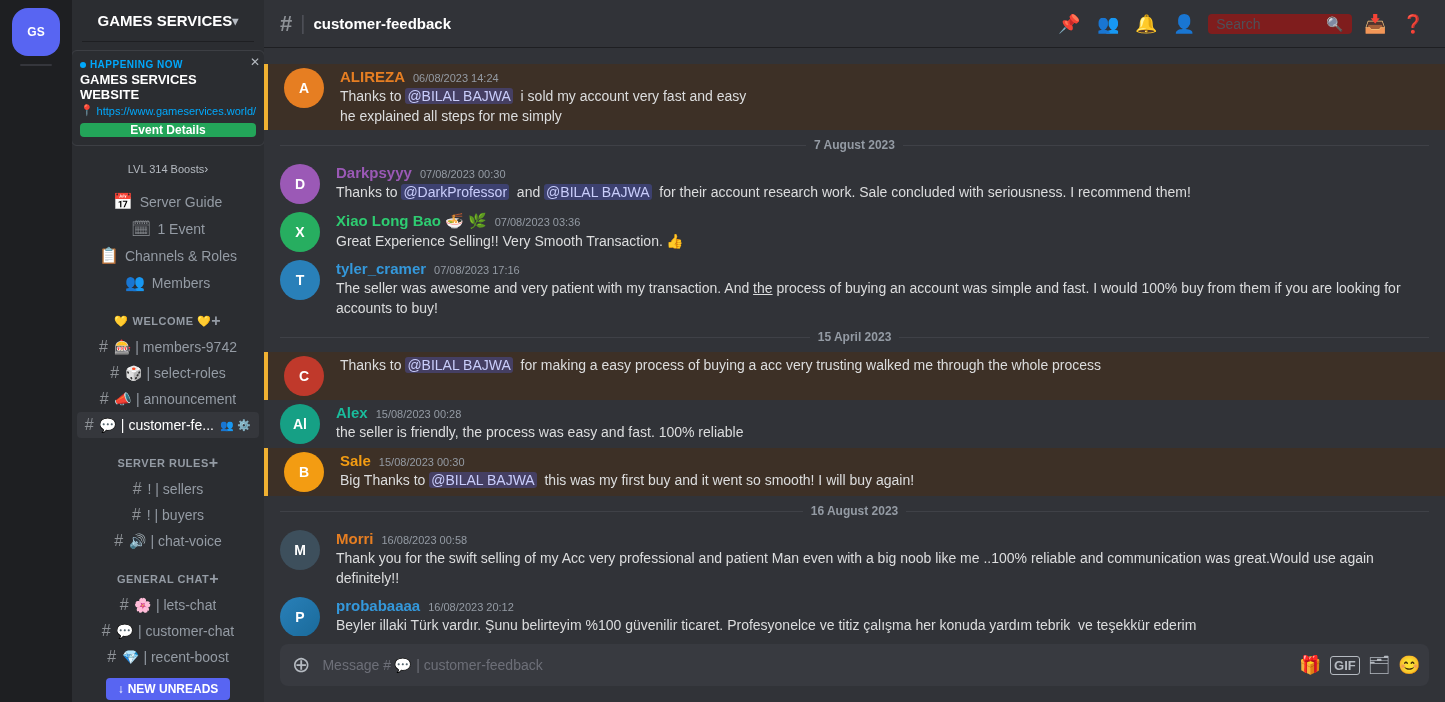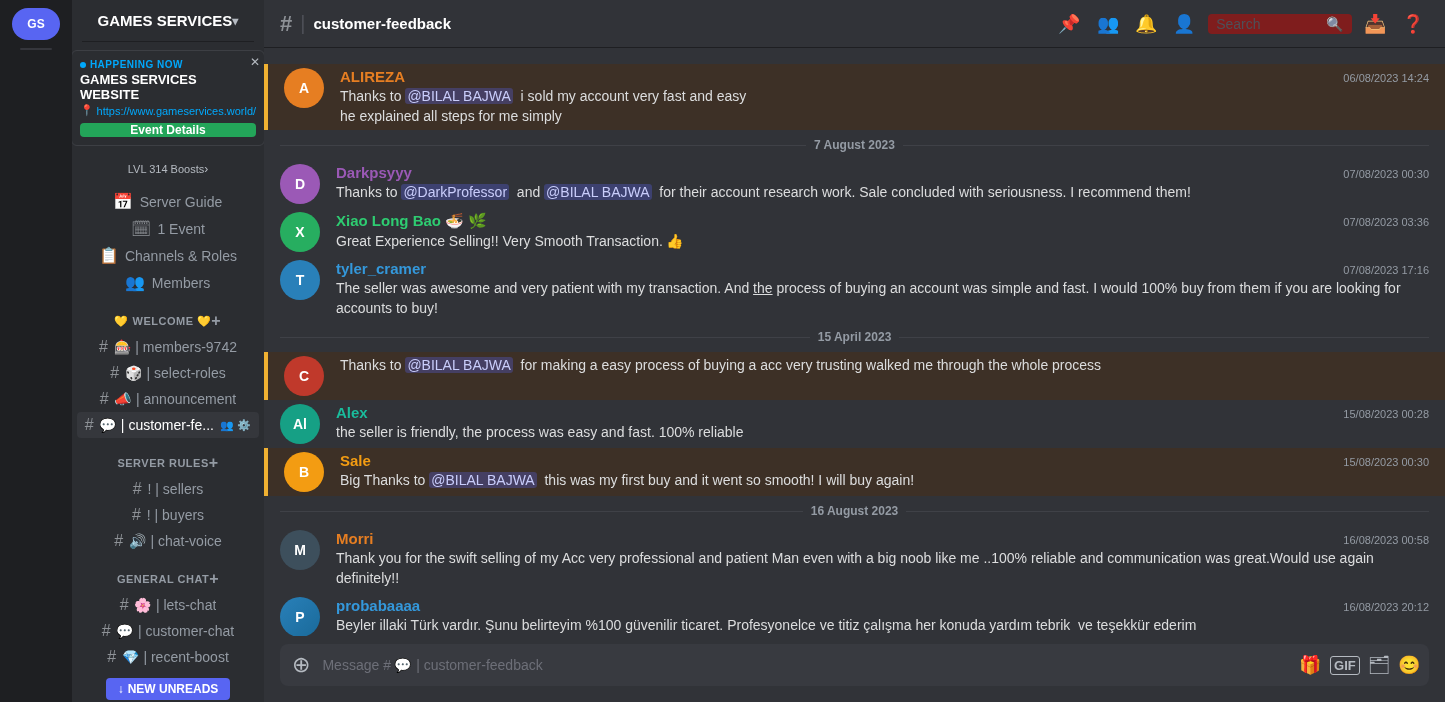--- a/index.html
+++ b/index.html
@@ -10,21 +10,21 @@
       width: 72px;
       background: #1e1f22;
       display: flex;
       flex-direction: column;
       align-items: center;
       padding: 8px 0;
       gap: 8px;
       flex-shrink: 0;
     }
     .server-icon {
-      width: 48px; height: 32px; border-radius: 50%;
+      width: 48px; height: 48px; border-radius: 50%;
       background: #5865f2;
       display: flex; align-items: center; justify-content: center;
       font-weight: 700; font-size: 12px; color: white;
       cursor: pointer; flex-shrink: 0;
     }
     .server-icon.active { border-radius: 16px; }
     .server-divider { width: 32px; height: 2px; background: #35363c; border-radius: 1px; }
 
     
     .channel-sidebar {
@@ -184,21 +184,21 @@
     }
 
     .message-group {
       padding: 4px 16px;
       display: flex;
       gap: 16px;
       position: relative;
     }
     .message-group.highlighted { background: #3d3026; border-left: 4px solid #f0b132; }
     .msg-content { flex: 1; overflow: hidden; }
-    .msg-header { display: flex; align-items: baseline; gap: 8px; margin-bottom: 2px; justify-content: space-between; }
+    .msg-header { display: flex; align-items: baseline; gap: 8px; margin-bottom: 2px; }
     .msg-username { font-weight: 600; font-size: 15px; cursor: pointer; }
     .msg-timestamp { font-size: 11px; color: #949ba4; }
     .msg-text { font-size: 14px; color: #dcddde; line-height: 1.4; word-wrap: break-word; }
     .msg-text .mention {
       background: rgba(88,101,242,0.3); color: #c9cdfb;
       border-radius: 3px; padding: 0 2px; cursor: pointer;
     }
 
     .username-ali { color: #e67e22; }
     .username-dark { color: #9b59b6; }

